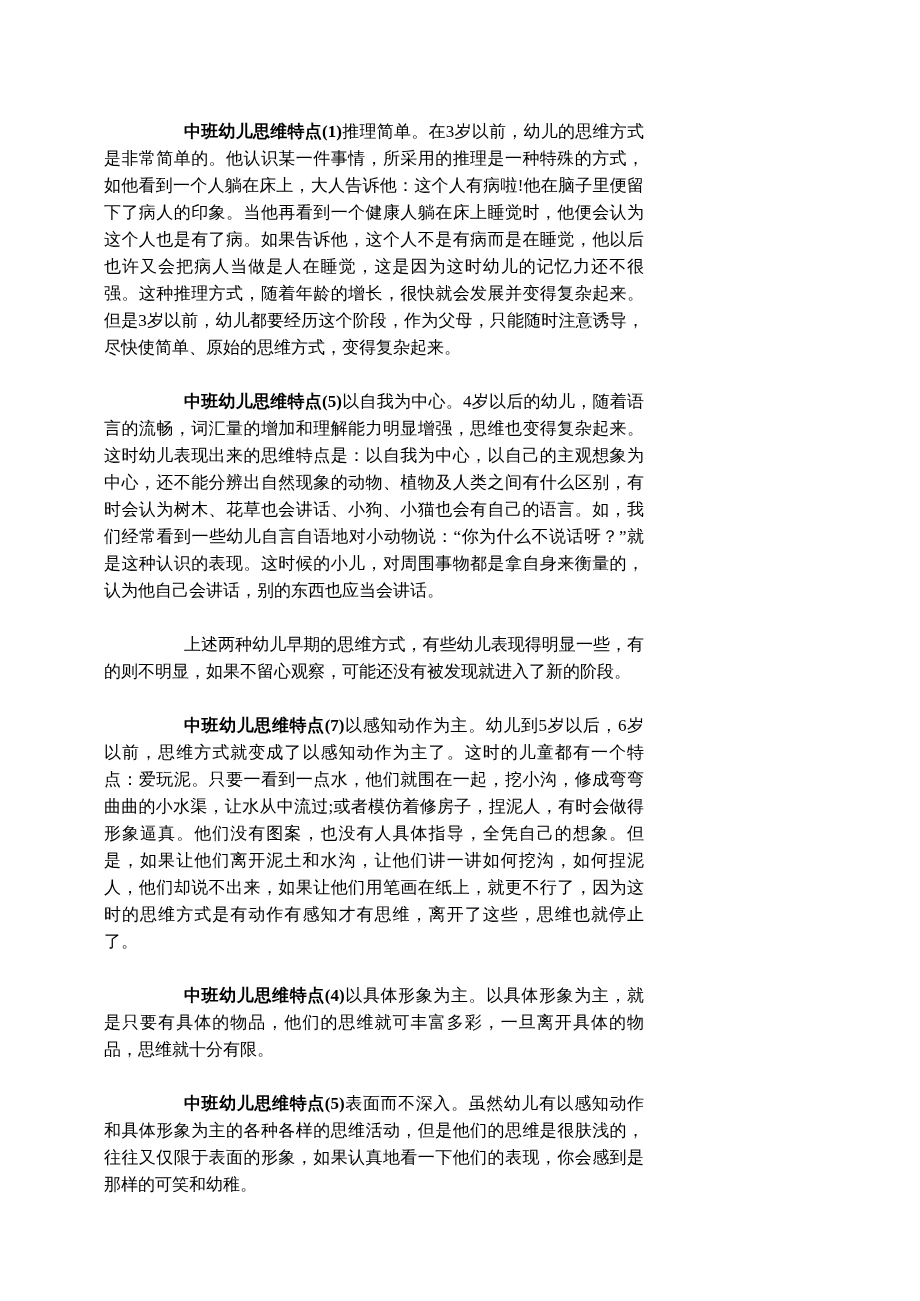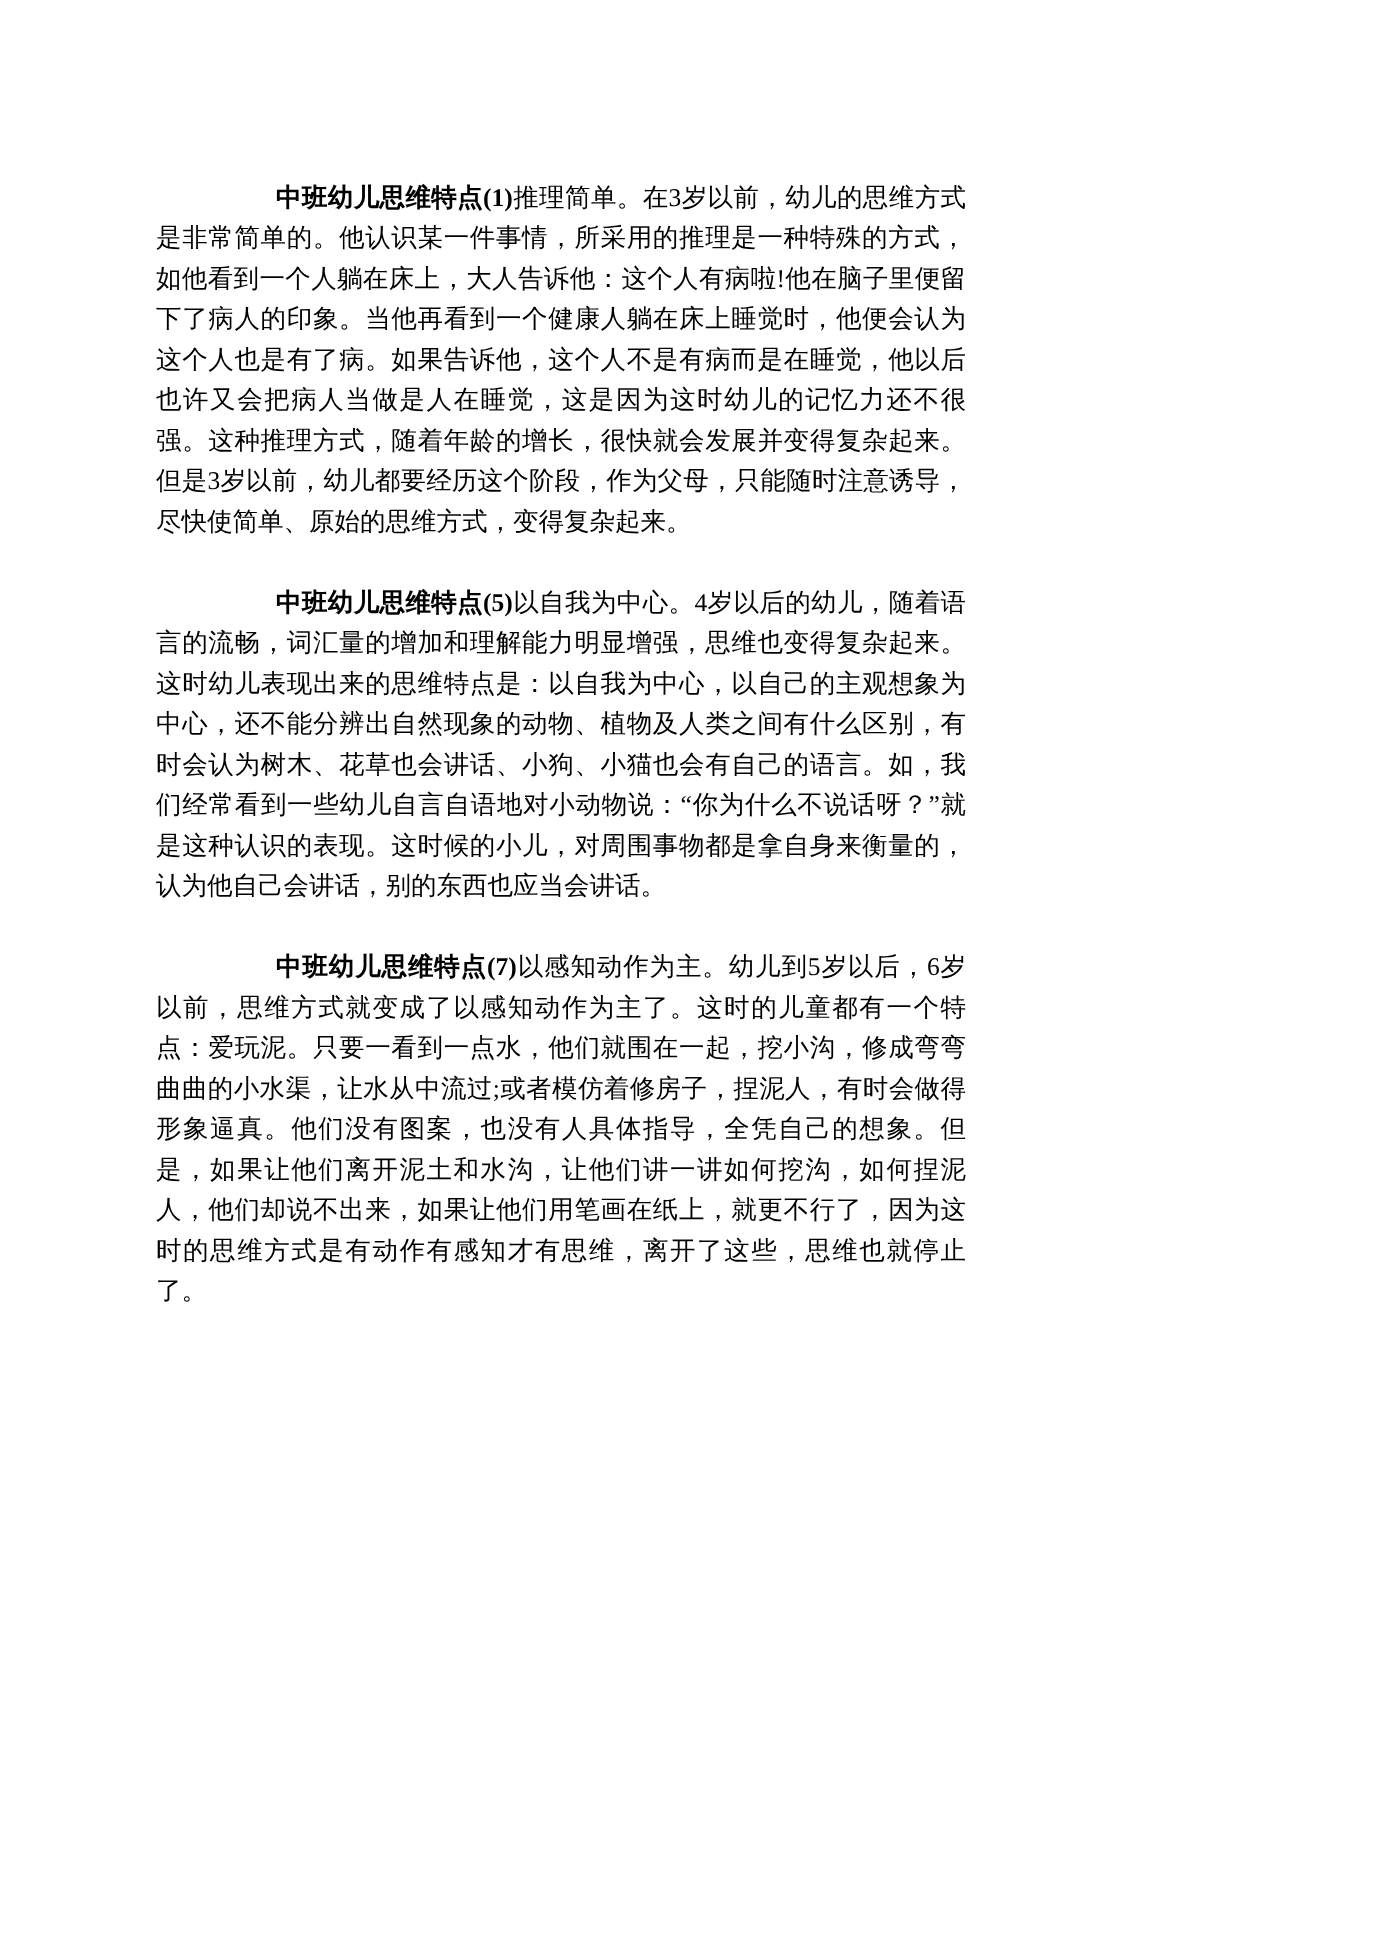--- a/index.html
+++ b/index.html
@@ -31,20 +31,23 @@
 </style>
 </head>
 <body>
 
 <main class="page">
 
   <p class="para"><b class="para-heading">中班幼儿思维特点(1)</b><span>推理简单。在3岁以前，幼儿的思维方式是非常简单的。他认识某一件事情，所采用的推理是一种特殊的方式，如他看到一个人躺在床上，大人告诉他：这个人有病啦!他在脑子里便留下了病人的印象。当他再看到一个健康人躺在床上睡觉时，他便会认为这个人也是有了病。如果告诉他，这个人不是有病而是在睡觉，他以后也许又会把病人当做是人在睡觉，这是因为这时幼儿的记忆力还不很强。这种推理方式，随着年龄的增长，很快就会发展并变得复杂起来。但是3岁以前，幼儿都要经历这个阶段，作为父母，只能随时注意诱导，尽快使简单、原始的思维方式，变得复杂起来。</span></p>
 
   <p class="para"><b class="para-heading">中班幼儿思维特点(5)</b><span>以自我为中心。4岁以后的幼儿，随着语言的流畅，词汇量的增加和理解能力明显增强，思维也变得复杂起来。这时幼儿表现出来的思维特点是：以自我为中心，以自己的主观想象为中心，还不能分辨出自然现象的动物、植物及人类之间有什么区别，有时会认为树木、花草也会讲话、小狗、小猫也会有自己的语言。如，我们经常看到一些幼儿自言自语地对小动物说：“你为什么不说话呀？”就是这种认识的表现。这时候的小儿，对周围事物都是拿自身来衡量的，认为他自己会讲话，别的东西也应当会讲话。</span></p>
 
+  <p class="para"><b class="para-heading"></b><span>上述两种幼儿早期的思维方式，有些幼儿表现得明显一些，有的则不明显，如果不留心观察，可能还没有被发现就进入了新的阶段。</span></p>
 
   <p class="para"><b class="para-heading">中班幼儿思维特点(7)</b><span>以感知动作为主。幼儿到5岁以后，6岁以前，思维方式就变成了以感知动作为主了。这时的儿童都有一个特点：爱玩泥。只要一看到一点水，他们就围在一起，挖小沟，修成弯弯曲曲的小水渠，让水从中流过;或者模仿着修房子，捏泥人，有时会做得形象逼真。他们没有图案，也没有人具体指导，全凭自己的想象。但是，如果让他们离开泥土和水沟，让他们讲一讲如何挖沟，如何捏泥人，他们却说不出来，如果让他们用笔画在纸上，就更不行了，因为这时的思维方式是有动作有感知才有思维，离开了这些，思维也就停止了。</span></p>
 
+  <p class="para"><b class="para-heading">中班幼儿思维特点(4)</b><span>以具体形象为主。以具体形象为主，就是只要有具体的物品，他们的思维就可丰富多彩，一旦离开具体的物品，思维就十分有限。</span></p>
 
+  <p class="para"><b class="para-heading">中班幼儿思维特点(5)</b><span>表面而不深入。虽然幼儿有以感知动作和具体形象为主的各种各样的思维活动，但是他们的思维是很肤浅的，往往又仅限于表面的形象，如果认真地看一下他们的表现，你会感到是那样的可笑和幼稚。</span></p>
 
 
 
 </main>
 
 </body></html>

